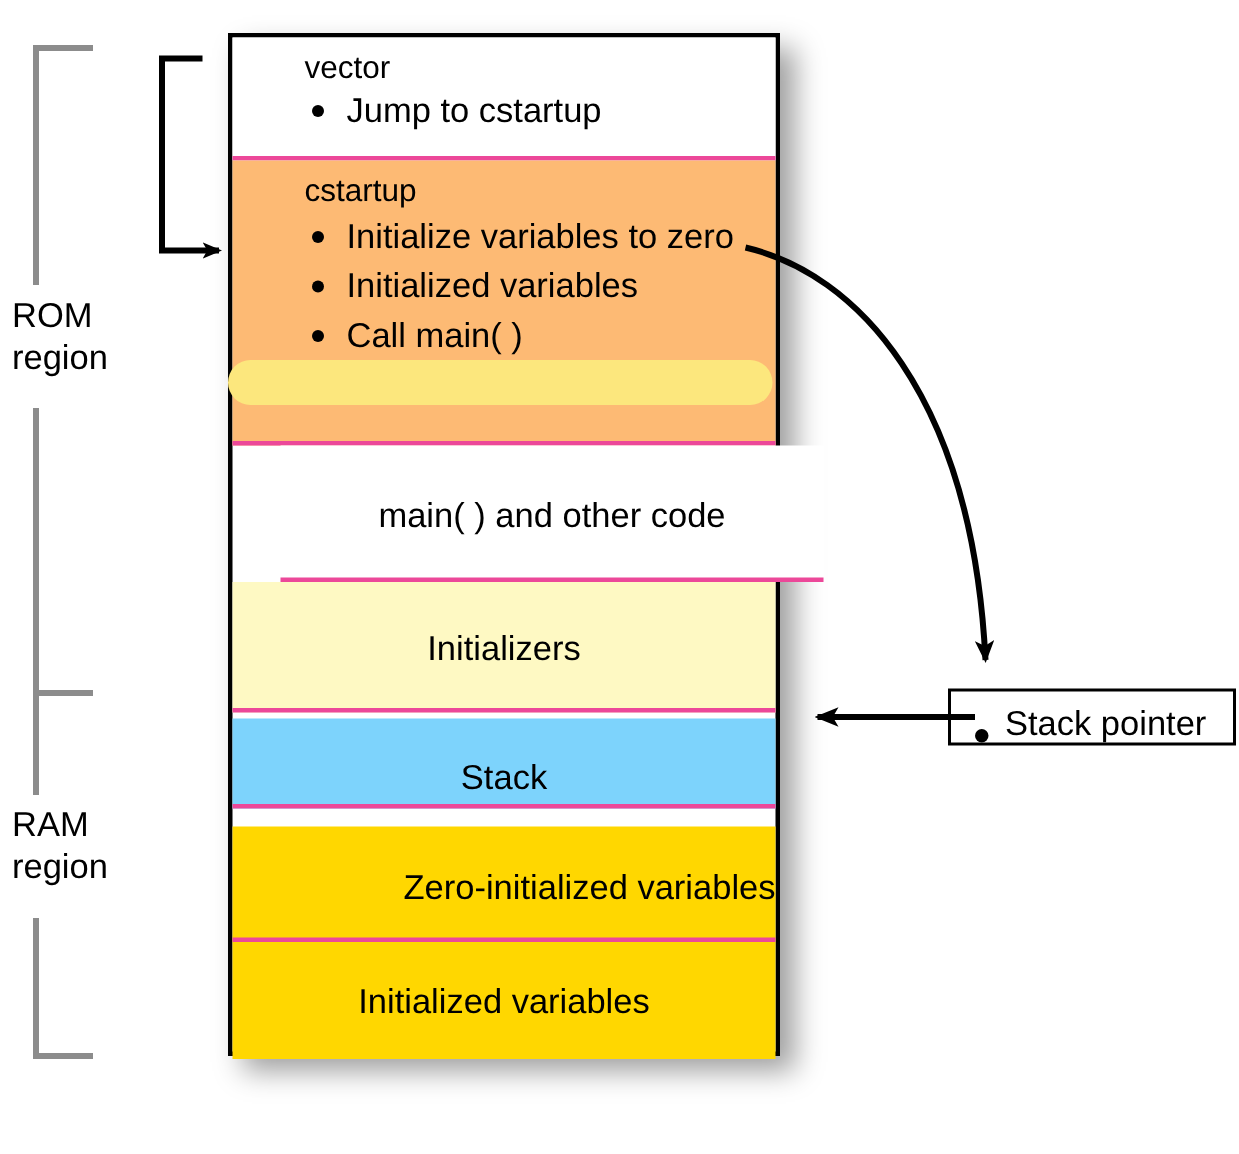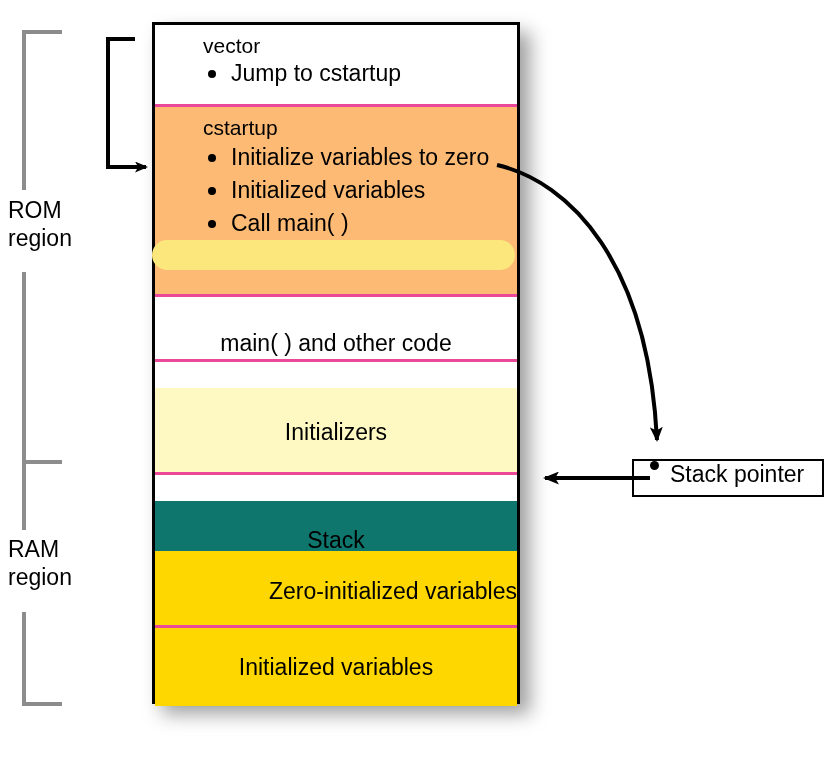--- a/index.html
+++ b/index.html
@@ -129,21 +129,21 @@
   #stack-pointer-box {
     position: absolute;
     left: 632px;
     top: 459px;
     width: 192px;
     height: 38px;
     border: 2px solid #000;
     box-sizing: border-box;
     background: #fff;
     display: flex;
-    align-items: flex-start;
+    align-items: flex-end;
   }
   #stack-pointer-box .dot {
     width: 9px;
     height: 9px;
     border-radius: 50%;
     background: #000;
     margin-left: 16px;
     flex: 0 0 auto;
   }
   #stack-pointer-box .cap-text {
@@ -216,29 +216,29 @@
           <span class="dot"></span>
           <span>Initialized variables</span>
         </li>
         <li>
           <span class="dot"></span>
           <span>Call main( )</span>
         </li>
       </ul>
     </div>
 
-    <div class="mem-block" id="block-main-code" style="top:272px; height:65px; background:#FFFFFF;">
+    <div class="mem-block" id="block-main-code" style="top:272px; height:91px; background:#FFFFFF;margin-left:32px;">
       <div class="centered-label" style="top:32px;">main( ) and other code</div>
     </div>
 
     <div class="mem-block" id="block-initializers" style="top:363px; height:87px; background:#fef9c3;">
       <div class="centered-label" style="top:30px;">Initializers</div>
     </div>
 
-    <div class="mem-block" id="block-stack" style="top:476px; height:60px; background:#0f766e;">
+    <div class="mem-block" id="block-stack" style="top:454px; height:60px; background:#7dd3fc;">
       <div class="centered-label" style="top:25px;">Stack</div>
     </div>
 
     <div class="mem-block" id="block-zero-init" style="top:526px; height:77px; background:#FFD700;">
       <div class="centered-label" style="top:26px;text-align:right;">Zero-initialized variables</div>
     </div>
 
     <div class="mem-block last" id="block-init-vars" style="top:603px; height:78px; background:#FFD700;">
       <div class="centered-label" style="top:25px;">Initialized variables</div>
     </div>

